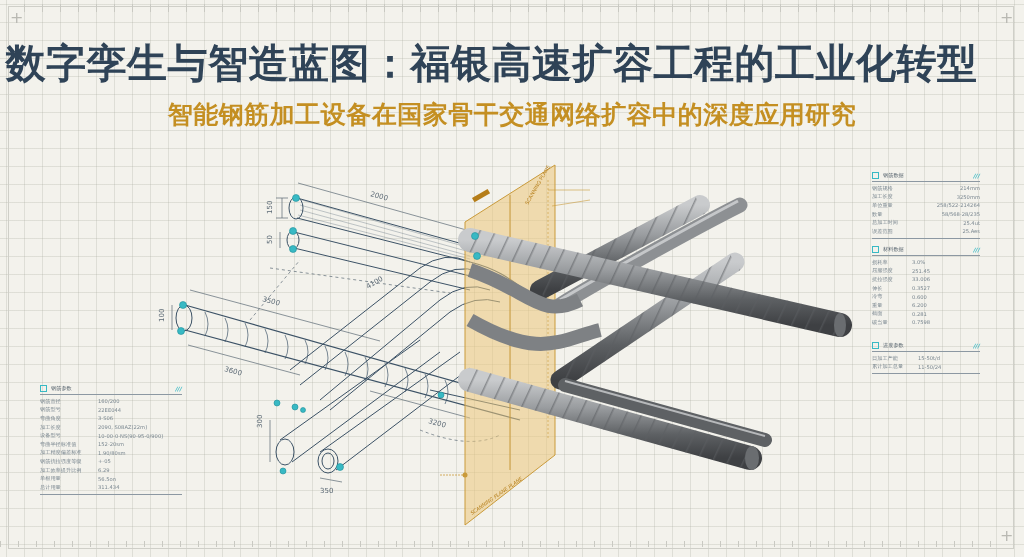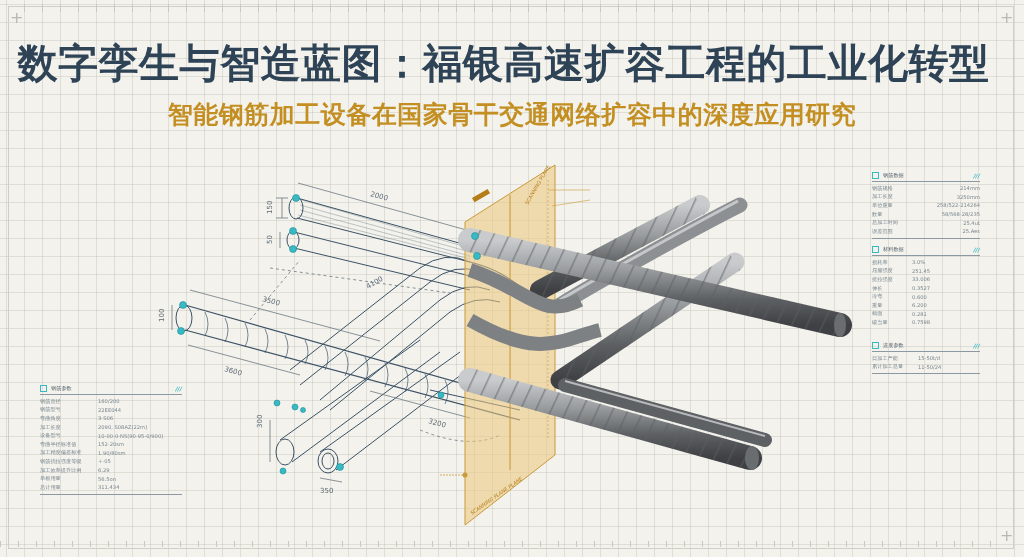--- a/index.html
+++ b/index.html
@@ -8,21 +8,21 @@
     background-image:
       linear-gradient(rgba(170,170,160,0.28) 1px, transparent 1px),
       linear-gradient(90deg, rgba(170,170,160,0.28) 1px, transparent 1px);
     background-size:18px 18px;background-position:6px 4px;}
   .frame{position:absolute;left:8px;top:6px;right:10px;bottom:8px;border:1px solid #cfcfc8;pointer-events:none;}
   .ruler-top{position:absolute;left:24px;top:4px;width:960px;height:8px;
     background-image:linear-gradient(90deg,#c9c9c2 1px,transparent 1px);background-size:18px 8px;}
   .ruler-bot{position:absolute;left:0;bottom:10px;width:1000px;height:6px;
     background-image:linear-gradient(90deg,#c9c9c2 1px,transparent 1px);background-size:18px 6px;}
   .cross{position:absolute;color:#b9b9b2;font-size:16px;line-height:16px;}
-  .title{position:absolute;left:12px;top:36px;width:983px;text-align:center;
+  .title{position:absolute;left:0;top:36px;width:983px;text-align:center;
     font-size:40px;font-weight:bold;color:#2f4357;letter-spacing:0.5px;}
   .subtitle{position:absolute;left:0;top:98px;width:1024px;text-align:center;
     font-size:25px;font-weight:bold;color:#c48f22;letter-spacing:0.5px;}
   .drawing{position:absolute;left:0;top:0;}
   .panel{position:absolute;font-size:5.2px;color:#7a8790;}
   .panel .ph{display:flex;align-items:center;justify-content:space-between;border-bottom:1px solid #8c98a2;padding-bottom:2px;margin-bottom:2px;}
   .panel .ph .l{display:flex;align-items:center;gap:4px;color:#56636d;}
   .panel .sq{width:5px;height:5px;border:1px solid #38b9c4;display:inline-block;}
   .panel .slash{color:#38b9c4;font-style:italic;font-weight:bold;font-size:6px;}
   .panel .row{display:flex;height:8.6px;align-items:center;}

